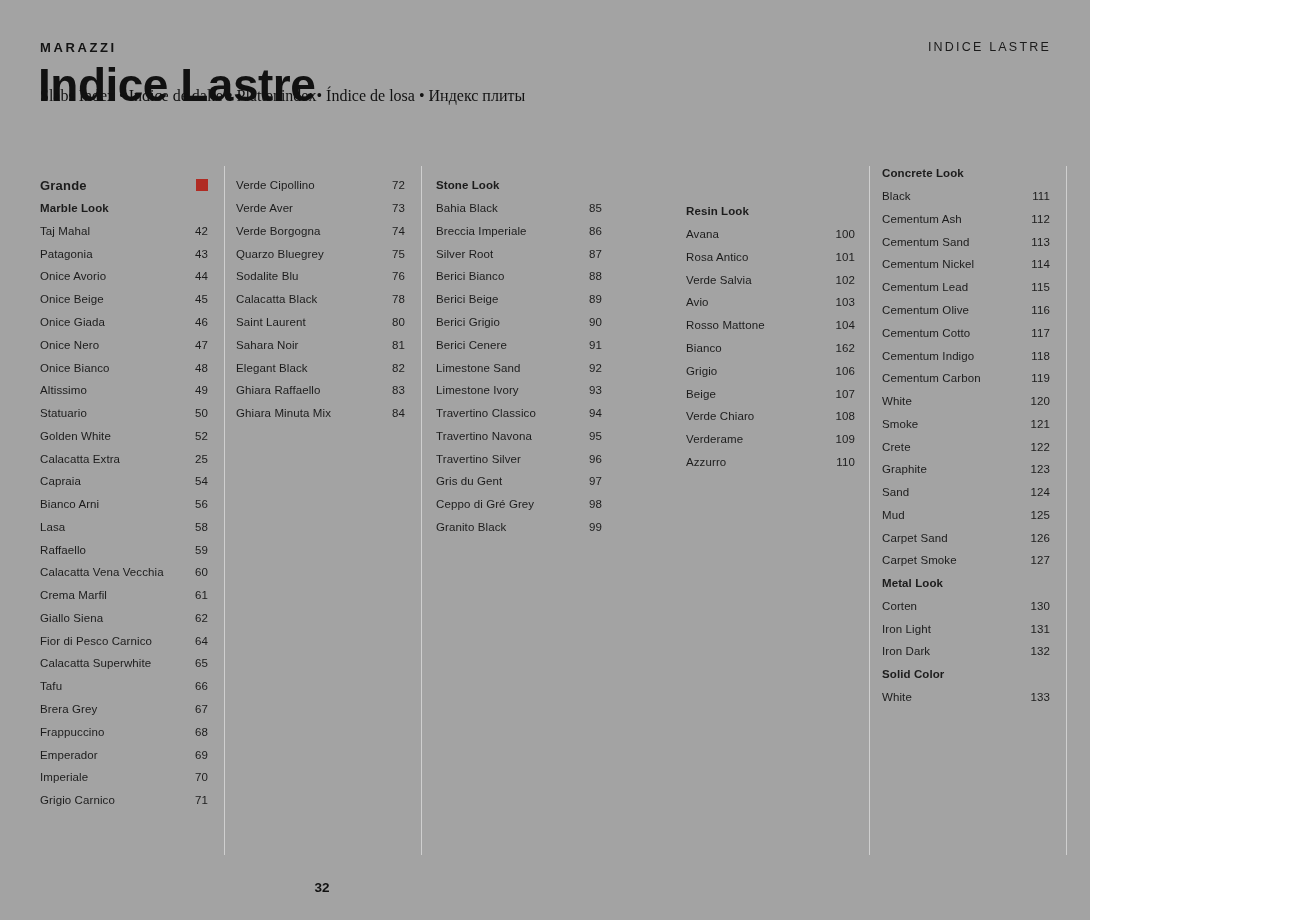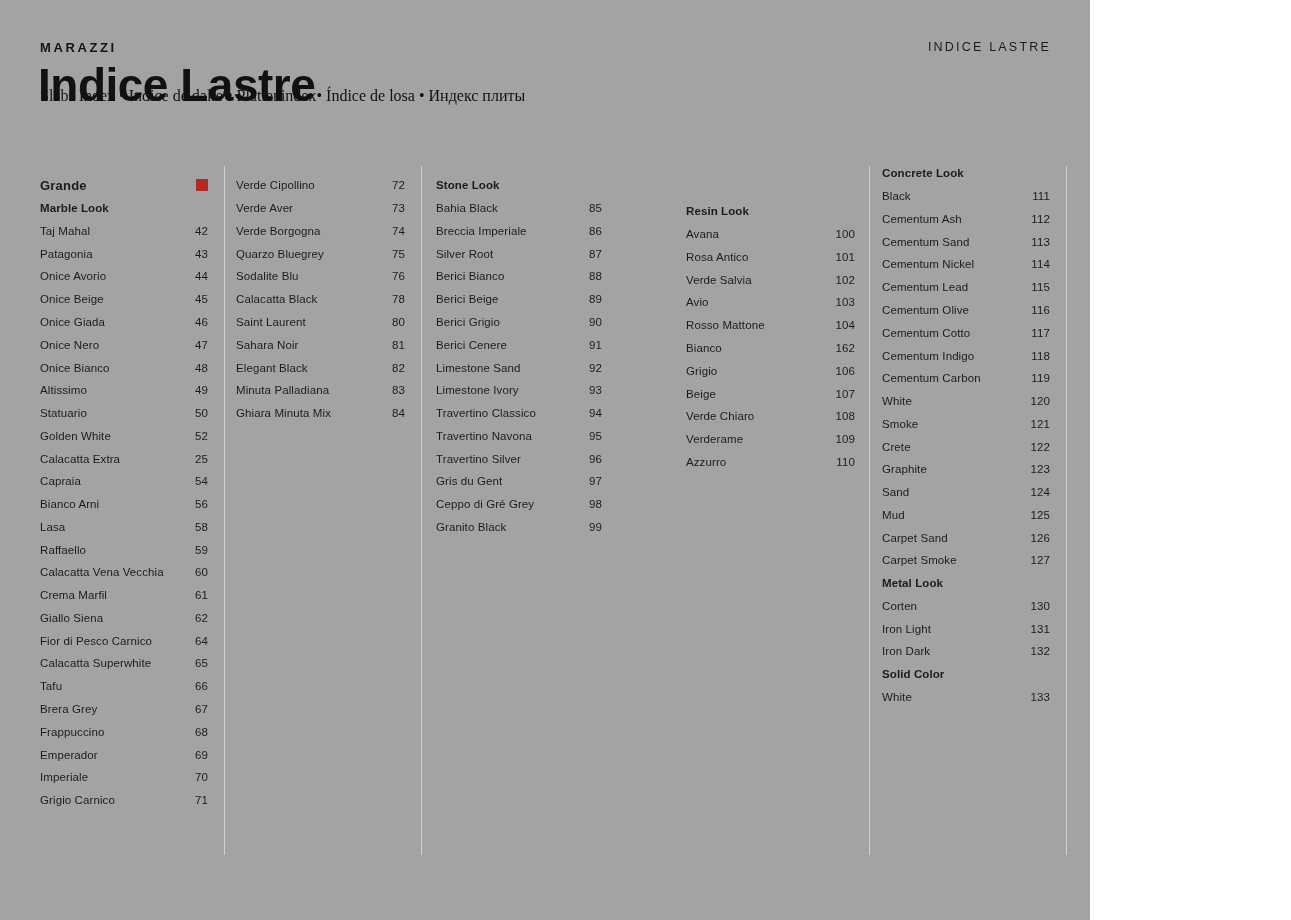--- a/index.html
+++ b/index.html
@@ -274,21 +274,21 @@
 
       </div>
 
       <div class="row">
         <span class="name">Elegant Black</span>
         <span class="page-num">82</span>
 
       </div>
 
       <div class="row">
-        <span class="name">Minuta Palladiana</span>
+        <span class="name">Ghiara Raffaello</span>
         <span class="page-num">83</span>
 
       </div>
 
       <div class="row">
         <span class="name">Ghiara Minuta Mix</span>
         <span class="page-num">84</span>
 
       </div>
     </div>
@@ -612,17 +612,18 @@
         <span class="page-num">133</span>
 
       </div>
     </div>
 
   <div class="vline vline-1"></div>
   <div class="vline vline-2"></div>
   <div class="vline vline-3"></div>
   <div class="vline vline-4"></div>
 
+  <div class="folio folio-left">32</div>
 
   <button class="nav-btn nav-prev">←</button>
   <button class="nav-btn nav-next">→</button>
 
 </div>
 
 </body></html>

